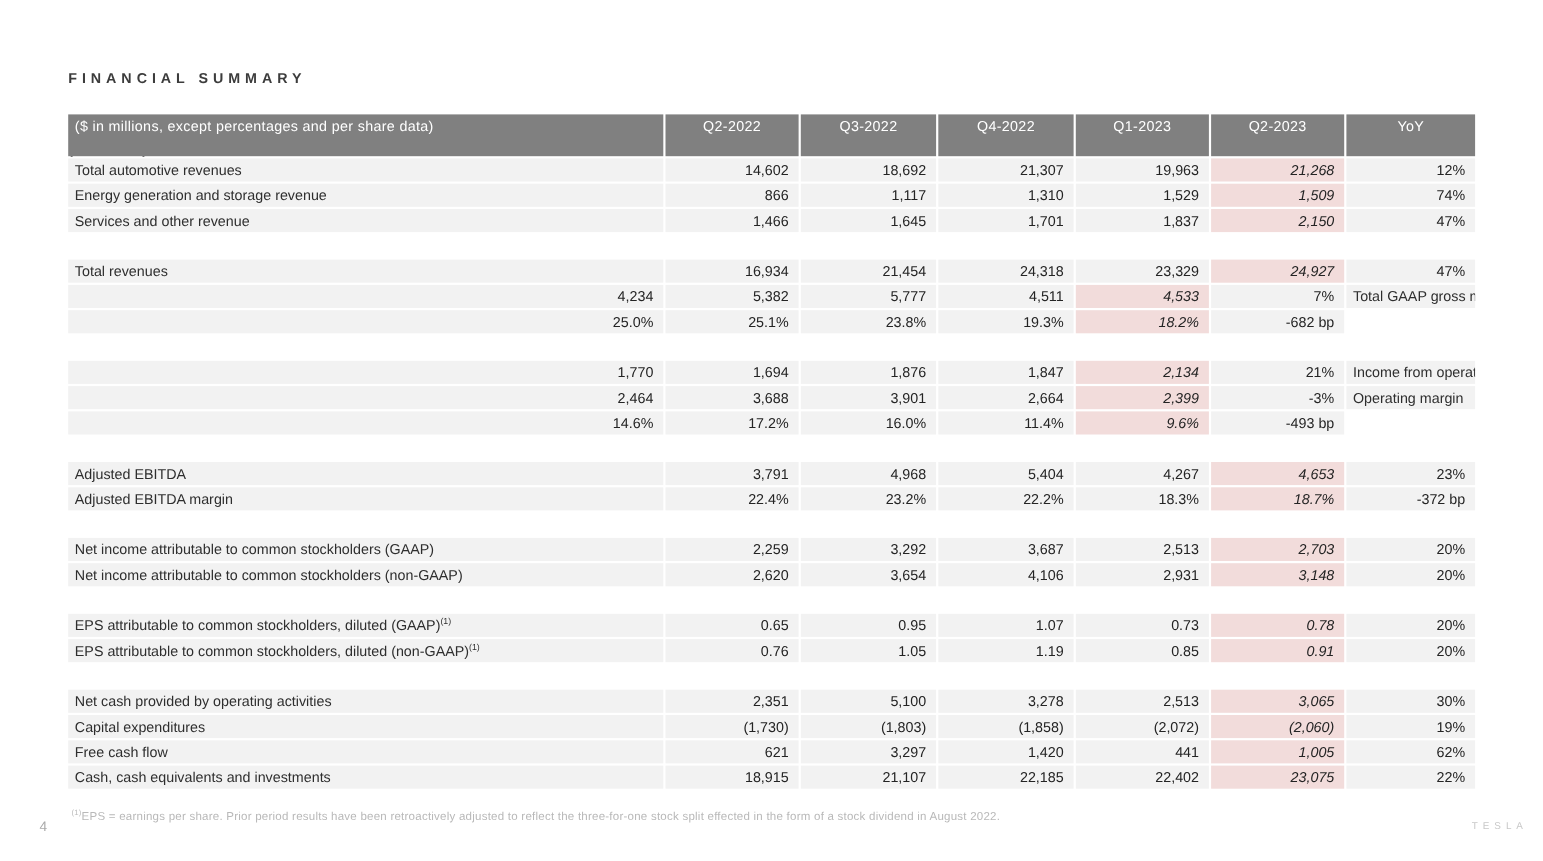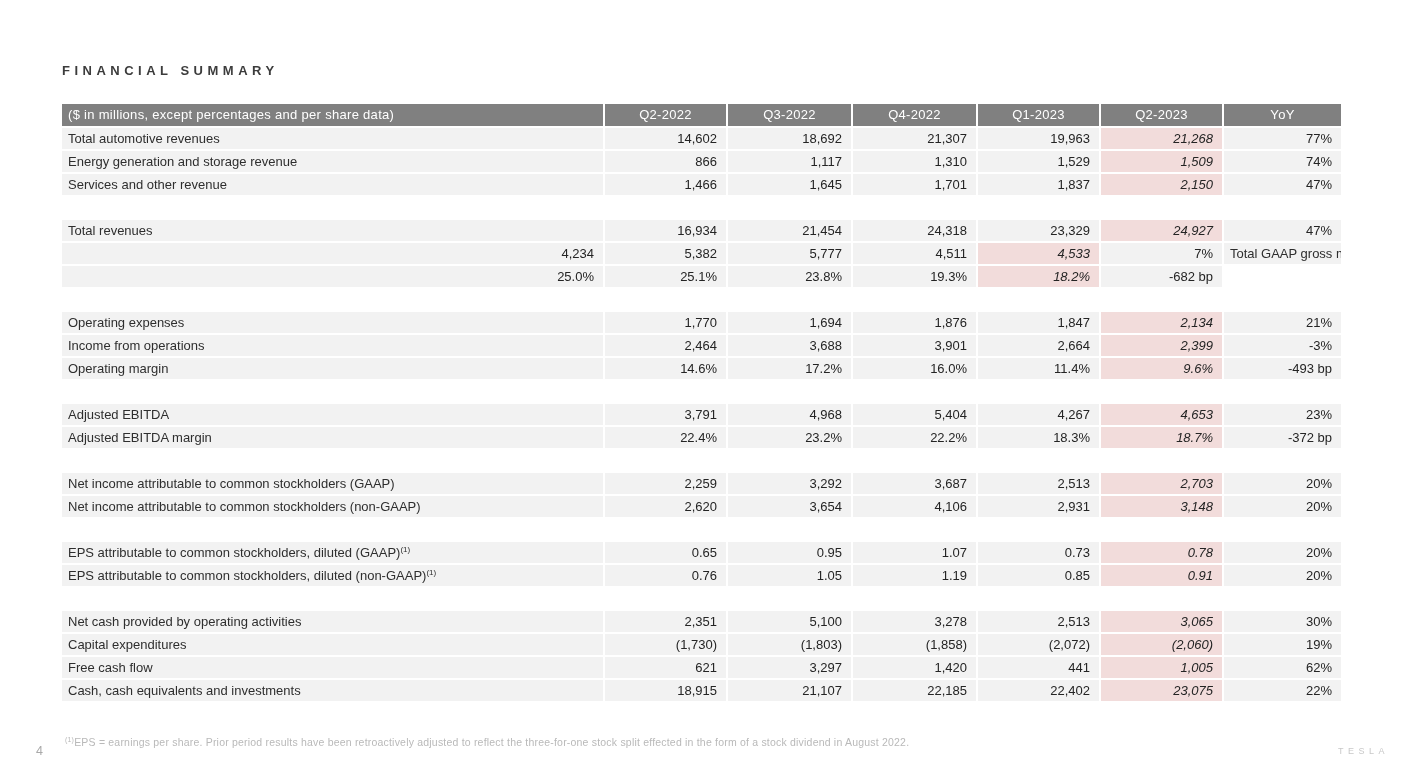--- a/index.html
+++ b/index.html
@@ -33,21 +33,21 @@
     font-size: 13px;
   }
   .cell {
     background: #f2f2f2;
     height: 21px; line-height: 21px;
     color: #242424;
     white-space: nowrap; overflow: hidden;
   }
   .cell.th {
     background: #808080; color: #ffffff;
-    height: 22px; line-height: 22px;
+    height: 38px; line-height: 22px;
     text-align: center; font-weight: 400;
     letter-spacing: 0.3px;
   }
   .cell.th-label { text-align: left; padding-left: 6px; }
   .cell.label-cell { text-align: left; padding-left: 6px; color: #2e2e2e; }
   .cell.val-cell { text-align: right; padding-right: 9px; }
   .cell.hl { background: #f2dcdb; font-style: italic; }
   .cell sup { font-size: 8px; line-height: 0; vertical-align: super; }
   .spacer { grid-column: 1 / -1; height: 21px; background: #ffffff; }
 
@@ -84,21 +84,21 @@
     <div class="cell th">Q1-2023</div>
     <div class="cell th">Q2-2023</div>
     <div class="cell th">YoY</div>
 
   <div class="cell label-cell"><span>Total automotive revenues</span></div>
       <div class="cell val-cell">14,602</div>
       <div class="cell val-cell">18,692</div>
       <div class="cell val-cell">21,307</div>
       <div class="cell val-cell">19,963</div>
       <div class="cell val-cell hl">21,268</div>
-      <div class="cell val-cell">77%</div>
+      <div class="cell val-cell">12%</div>
       <div class="cell label-cell"><span>Energy generation and storage revenue</span></div>
       <div class="cell val-cell">866</div>
       <div class="cell val-cell">1,117</div>
       <div class="cell val-cell">1,310</div>
       <div class="cell val-cell">1,529</div>
       <div class="cell val-cell hl">1,509</div>
       <div class="cell val-cell">74%</div>
       <div class="cell label-cell"><span>Services and other revenue</span></div>
       <div class="cell val-cell">1,466</div>
       <div class="cell val-cell">1,645</div>
@@ -121,21 +121,20 @@
       <div class="cell val-cell hl">4,533</div>
       <div class="cell val-cell">7%</div>
       <div class="cell label-cell"><span>Total GAAP gross margin</span></div>
       <div class="cell val-cell">25.0%</div>
       <div class="cell val-cell">25.1%</div>
       <div class="cell val-cell">23.8%</div>
       <div class="cell val-cell">19.3%</div>
       <div class="cell val-cell hl">18.2%</div>
       <div class="cell val-cell">-682 bp</div>
       <div class="spacer"></div>
-      <div class="cell label-cell"><span>Operating expenses</span></div>
       <div class="cell val-cell">1,770</div>
       <div class="cell val-cell">1,694</div>
       <div class="cell val-cell">1,876</div>
       <div class="cell val-cell">1,847</div>
       <div class="cell val-cell hl">2,134</div>
       <div class="cell val-cell">21%</div>
       <div class="cell label-cell"><span>Income from operations</span></div>
       <div class="cell val-cell">2,464</div>
       <div class="cell val-cell">3,688</div>
       <div class="cell val-cell">3,901</div>

